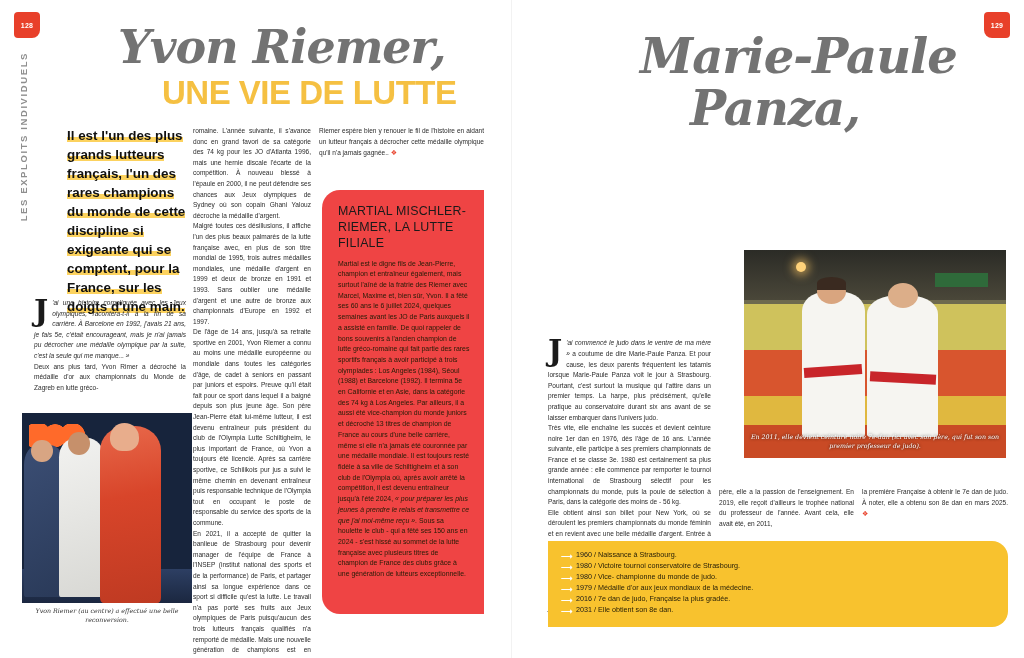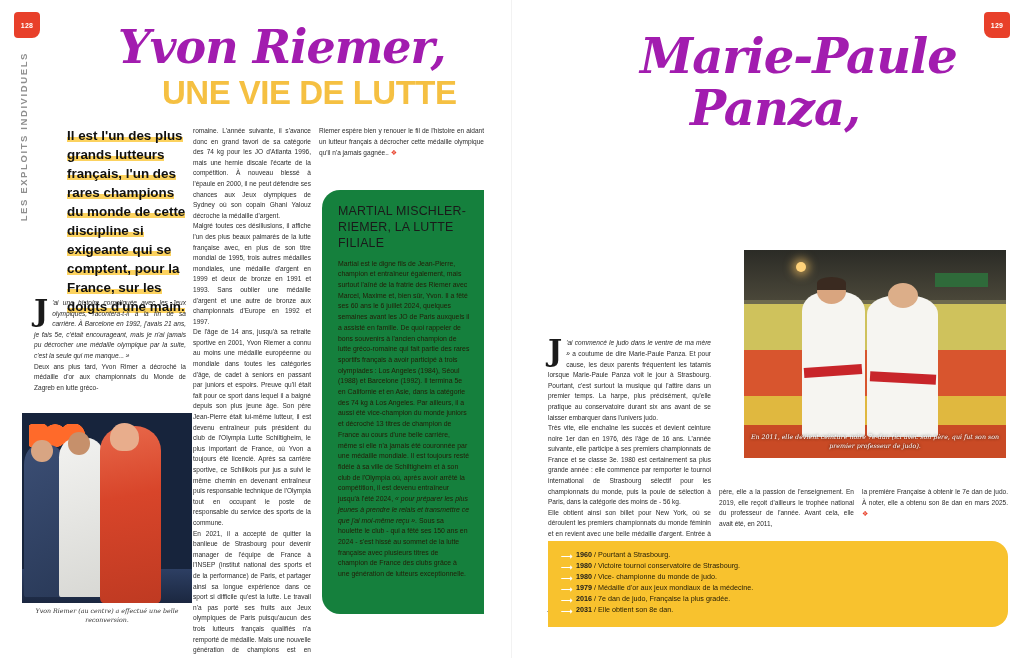--- a/index.html
+++ b/index.html
@@ -31,21 +31,21 @@
   .section-rail span {
     writing-mode: vertical-rl; transform: rotate(180deg);
     font-size: 9.5px; font-weight: bold; letter-spacing: 1.6px;
     color: #8e8e8e; white-space: nowrap;
   }
 
   
   .script-title {
     font-family: "DejaVu Serif", serif;
     font-style: italic; font-weight: bold;
-    color: #a21caf; letter-spacing: -1px;
+    color: #737373; letter-spacing: -1px;
     line-height: .95;
   }
   .kicker {
     font-weight: bold; color: #f5c042;
     letter-spacing: -0.5px;
     margin-left: 32px;
   }
 
   
   #lp-title   { position:absolute; left: 118px; top: 26px; font-size: 46px; }
@@ -177,21 +177,21 @@
   .jhair   { position:absolute; left:28%; top:13%; width:11%; height:6%;
     background:#3a2a20; border-radius:50% 50% 0 0; }
   .jbelt { position:absolute; height:5%; background:#c8252a; }
   .jbelt.a { left:23%; top:56%; width:22%; transform: rotate(-4deg); }
   .jbelt.b { left:48%; top:59%; width:25%; transform: rotate(3deg); }
 
   
   #sidebox {
     position: absolute; left: 322px; top: 190px;
     width: 162px; height: 424px;
-    background: #15803d;
+    background: #ef4444;
     border-radius: 18px 0 0 18px;
     padding: 14px 14px 10px 16px;
   }
   #sidebox h3 {
     font-size: 12.4px; font-weight: normal; line-height: 1.28;
     color: #1a1a1a; letter-spacing: .2px; margin-bottom: 7px;
   }
   #sidebox .bodytext {
     font-size: 6.9px; line-height: 1.55; color: #231c06;
   }
@@ -207,21 +207,21 @@
   }
   #timeline ul { list-style: none; }
   #timeline li {
     font-size: 7.2px; line-height: 1.52; color: #231c06;
     position: relative;
   }
   #timeline li .arrow {
     position: absolute; left: -15px; top: 1px;
     color: #fff; font-size: 8px; font-weight: bold;
   }
-  #timeline li b { font-weight: bold; color: #1a1a1a; }
+  #timeline li b { font-weight: normal; color: #1a1a1a; }
 
   .redmark { color: #e8402a; font-size: 7px; }
   .fold { position:absolute; left:511px; top:0; width:1px; height:658px;
           background: rgba(0,0,0,.05); }
 </style>
 </head>
 <body>
 
 <div class="spread">
   <div class="fold"></div>
@@ -312,21 +312,21 @@
     <div class="jhead a"></div>
     <div class="jhair"></div>
     <div class="jhead b"></div>
     <div class="jbelt a"></div>
     <div class="jbelt b"></div>
   </div>
   <div class="caption" id="rp-caption">En 2011, elle devient ceinture noire 7e-dan (ici avec son père, qui fut son son premier professeur de judo).</div>
 
   <div id="timeline">
     <ul>
-      <li><span class="arrow">⟶</span><b>1960</b> / <span>Pourtant à Strasbourg.</span></li>
+      <li><span class="arrow">⟶</span><b>1960</b> / <span>Naissance à Strasbourg.</span></li>
       <li><span class="arrow">⟶</span><b>1980</b> / <span>Victoire tournoi conservatoire de Strasbourg.</span></li>
       <li><span class="arrow">⟶</span><b>1980</b> / <span>Vice- championne du monde de judo.</span></li>
       <li><span class="arrow">⟶</span><b>1979</b> / <span>Médaille d'or aux jeux mondiaux de la médecine.</span></li>
       <li><span class="arrow">⟶</span><b>2016</b> / <span>7e dan de judo, Française la plus gradée.</span></li>
       <li><span class="arrow">⟶</span><b>2031</b> / <span>Elle obtient son 8e dan.</span></li>
     </ul>
   </div>
 
 </div>
 

